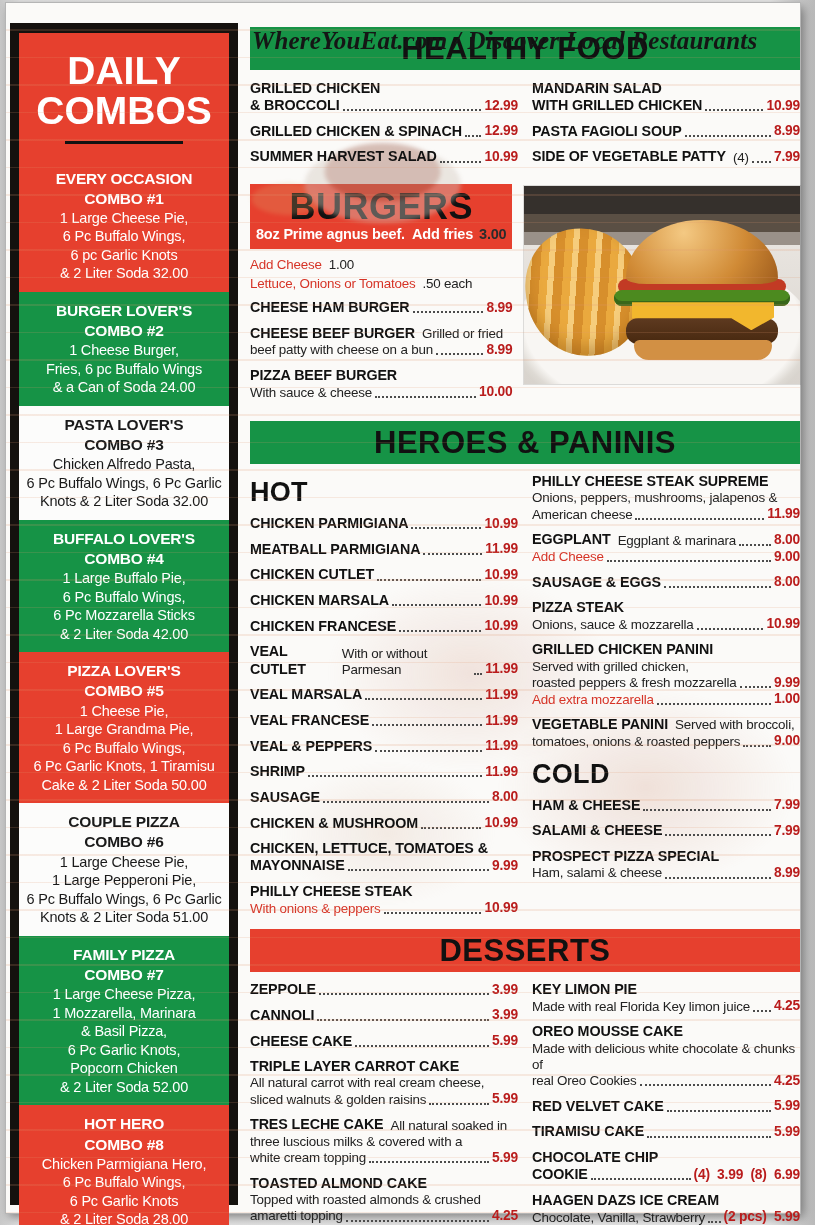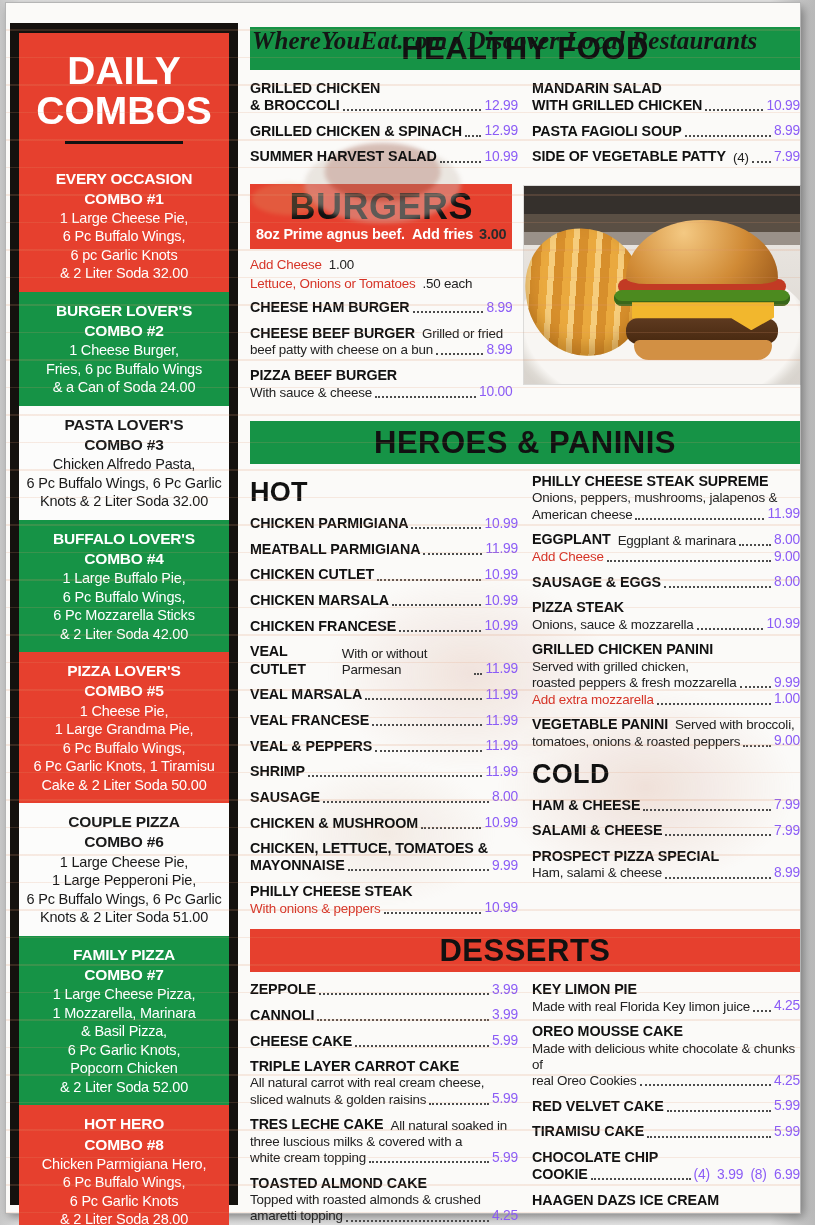--- a/index.html
+++ b/index.html
@@ -51,21 +51,21 @@
   .cols{display:flex; gap:14px; margin-top:9px;}
   .col{flex:1 1 0; min-width:0; position:relative; z-index:6;}
   
   .mi{margin-bottom:8.5px;}
   .mi-line{display:flex; align-items:flex-end; line-height:1.2;}
   .part{font-size:13.4px; color:#222; letter-spacing:-.2px;}
   .part.b{font-weight:700; font-size:14.3px; color:#111; letter-spacing:-.1px;}
   .part.r{color:var(--redtxt);}
   .part + .part{margin-left:7px;}
   .leader{flex:1 1 8px; border-bottom:2px dotted #4c4c4c; margin:0 3px 3px 3px; min-width:8px;}
-  .price{font-size:13.8px; color:#8b5cf6; white-space:pre; letter-spacing:-.2px;}
+  .price{font-size:13.8px; color:#b91c1c; white-space:pre; letter-spacing:-.2px;font-weight:bold;}
   .notes .mi{margin-bottom:3px;}
   .notes{margin:8px 0 7px;}
   
   .sec.healthy{position:relative;}
   .salad-ghost{
     position:absolute; left:0; top:52px; width:255px; height:150px; z-index:1; opacity:.5;
     background:
       radial-gradient(ellipse 95px 48px at 52% 62%, rgba(140,60,40,.55) 0 60%, rgba(0,0,0,0) 62%),
       radial-gradient(ellipse 120px 60px at 52% 70%, rgba(210,200,190,.8) 0 64%, rgba(0,0,0,0) 66%),
       radial-gradient(ellipse 60px 26px at 15% 80%, rgba(220,170,110,.5) 0 60%, rgba(0,0,0,0) 62%);
@@ -661,20 +661,25 @@
                 <div class="mi-line">
                   <span class="part b">COOKIE</span>
                   <span class="leader"></span>
                   <span class="price">(4)  3.99  (8)  6.99</span>
                 </div>
               </div>
               <div class="mi">
                 <div class="mi-line">
                   <span class="part b">HAAGEN DAZS ICE CREAM</span>
                 </div>
+                <div class="mi-line">
+                  <span class="part">Chocolate, Vanilla, Strawberry</span>
+                  <span class="leader"></span>
+                  <span class="price">(2 pcs)  5.99</span>
+                </div>
               </div>
             </div>
 
         </div>
       </div>
     </section>
   </main>
 
   <div class="scanlines"></div>
 </div>

